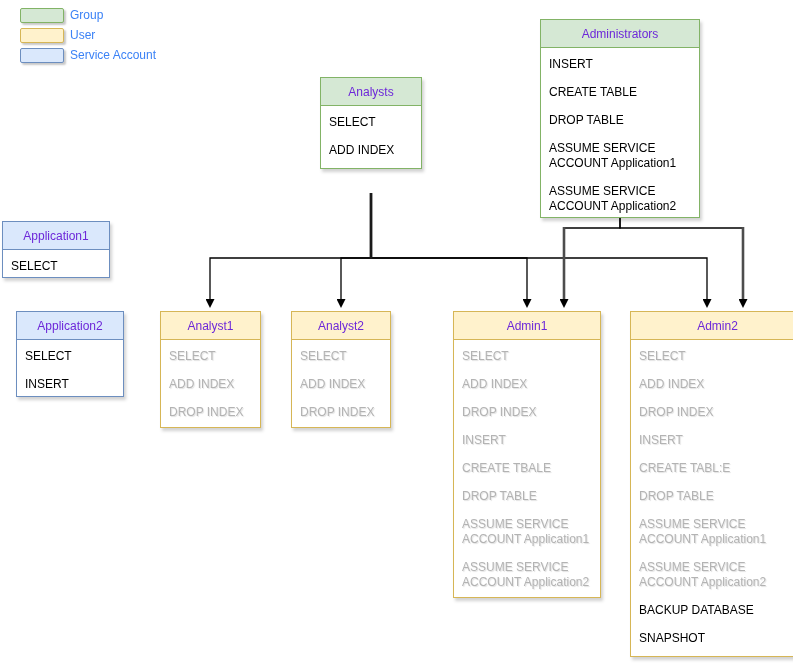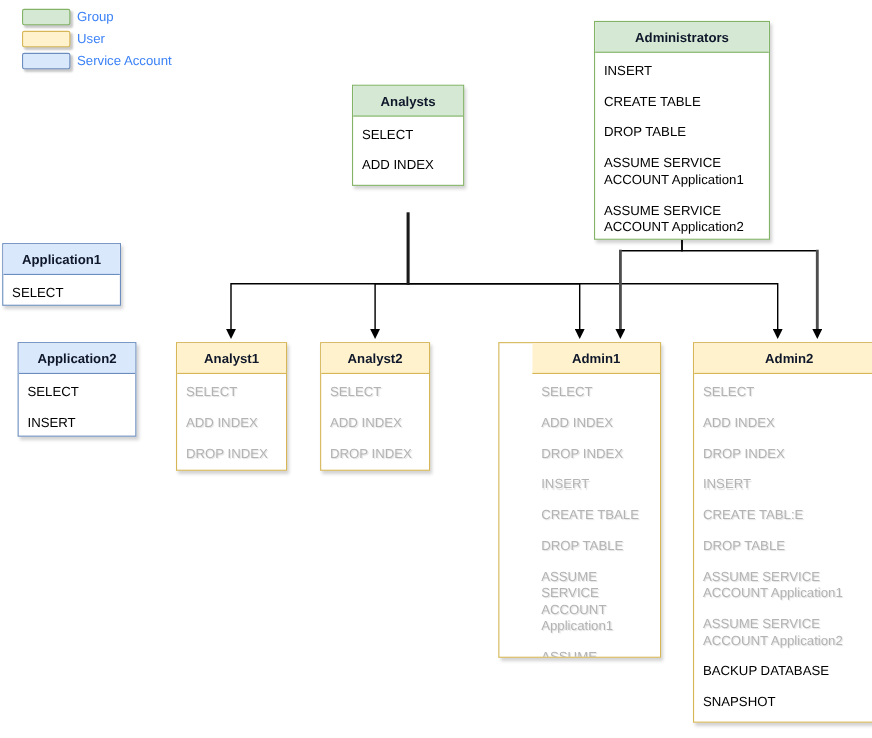--- a/index.html
+++ b/index.html
@@ -39,23 +39,22 @@
     overflow: hidden;
   }
   .node-header {
     height: 27px;
     border-bottom: 1px solid;
     border-color: inherit;
     display: flex;
     align-items: center;
     justify-content: center;
     font-size: 12px;
-    color: #0f172a;
+    color: #6d28d9;
     white-space: nowrap;
-    font-weight: bold;
   }
   .node-body { padding: 9px 8px 0 8px; }
   .perm {
     font-size: 12px;
     line-height: 15px;
     margin: 0 0 13px 0;
     color: #000;
   }
   .perm.inherited {
     color: #b3b3b3;
@@ -69,21 +68,21 @@
   .service { border-color: #6c8ebf; }
   .service .node-header { background: #dae8fc; }
 
   
   #node-analysts       { left: 320px; top: 77px;  width: 102px; height: 92px; }
   #node-administrators { left: 540px; top: 19px;  width: 160px; height: 199px; }
   #node-application1   { left: 2px;   top: 221px; width: 108px; height: 57px;  }
   #node-application2   { left: 16px;   top: 311px; width: 108px; height: 86px;  }
   #node-analyst1       { left: 160px; top: 311px; width: 101px; height: 117px; }
   #node-analyst2       { left: 291px; top: 311px; width: 100px; height: 117px; }
-  #node-admin1         { left: 453px; top: 311px; width: 148px; height: 287px; padding-left: 30px; }
+  #node-admin1         { left: 453px; top: 311px; width: 148px; height: 287px; }
   #node-admin2         { left: 630px; top: 311px; width: 175px; height: 346px; }
 
   
   #edges {
     position: absolute;
     left: 0; top: 0;
     pointer-events: none;
   }
   .edge-thin  { fill: none; stroke: #000000; stroke-width: 1.3px; }
   .edge-thick { fill: none; stroke: #4d4d4d; stroke-width: 2.6px; }

